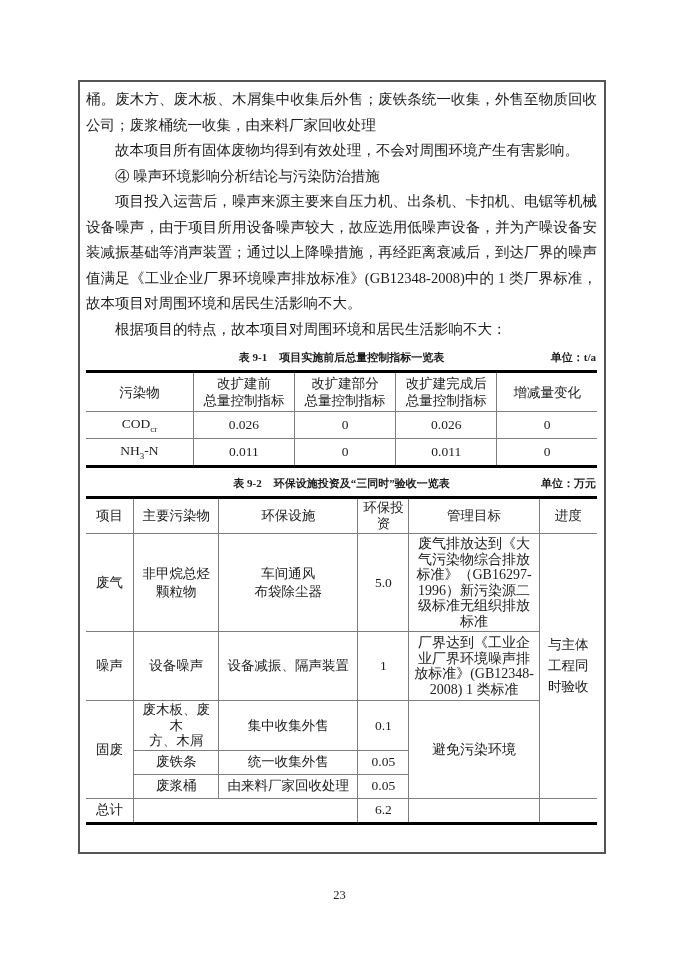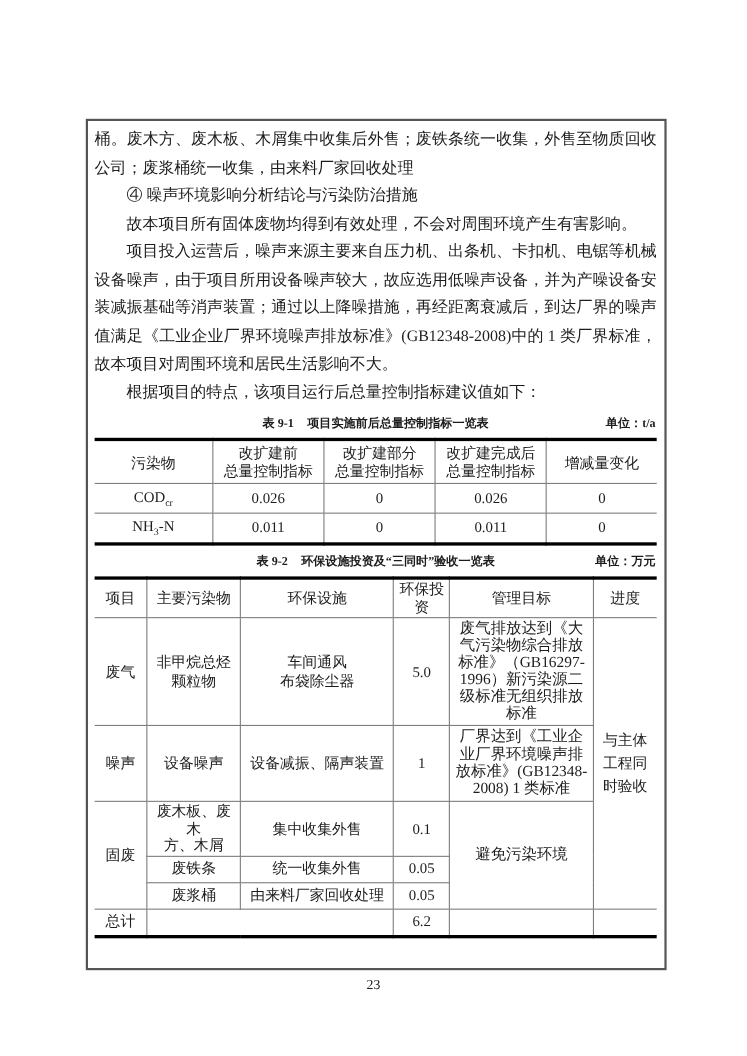--- a/index.html
+++ b/index.html
@@ -5,21 +5,20 @@
   html,body{margin:0;padding:0;}
   body{
     width:679px;height:960px;background:#ffffff;
     font-family:"Liberation Serif","DejaVu Serif",serif;
     color:#1c1c1c;position:relative;overflow:hidden;
   }
   .frame{
     position:absolute;left:78px;top:80px;width:528px;min-height:774px;
     border:2px solid #555;box-sizing:border-box;
     padding:5px 7px 0 6px;
-    margin-top:28px;
   }
   .frame p{margin:0;font-size:14.5px;line-height:25.5px;text-align:justify;}
   .indent{text-indent:2em;}
   .h{font-weight:bold;}
   .caption{
     position:relative;text-align:center;font-weight:bold;
     font-size:11px;line-height:22px;margin:4px 0 2px 0;
   }
   .cap-label{margin-right:1.1em;}
   .unit{position:absolute;right:1px;top:0;font-weight:bold;font-family:Liberation Serif, serif;}
@@ -54,25 +53,25 @@
     position:absolute;left:0;width:679px;top:888px;
     text-align:center;font-size:12.5px;
   }
 </style>
 </head>
 <body>
 
 <div class="frame">
 
   <p>桶。废木方、废木板、木屑集中收集后外售；废铁条统一收集，外售至物质回收公司；废浆桶统一收集，由来料厂家回收处理</p>
+  <p class="indent">故本项目所有固体废物均得到有效处理，不会对周围环境产生有害影响。</p>
   <p class="indent">④ 噪声环境影响分析结论与污染防治措施</p>
-  <p class="indent">故本项目所有固体废物均得到有效处理，不会对周围环境产生有害影响。</p>
   <p class="indent">项目投入运营后，噪声来源主要来自压力机、出条机、卡扣机、电锯等机械设备噪声，由于项目所用设备噪声较大，故应选用低噪声设备，并为产噪设备安装减振基础等消声装置；通过以上降噪措施，再经距离衰减后，到达厂界的噪声值满足《工业企业厂界环境噪声排放标准》(GB12348-2008)中的 1 类厂界标准，故本项目对周围环境和居民生活影响不大。</p>
 
-  <p class="indent">根据项目的特点，该项目运行后总量控制指标建议值如下：</p>
+  <p class="indent">根据项目的特点，故本项目对周围环境和居民生活影响不大：</p>
 
   <div class="caption">
     <span class="cap-label">表 9-1</span><span>项目实施前后总量控制指标一览表</span>
     <span class="unit">单位：t/a</span>
   </div>
 
   <table class="t t91">
     <colgroup>
         <col style="width:21%">
         <col style="width:19.8%">

